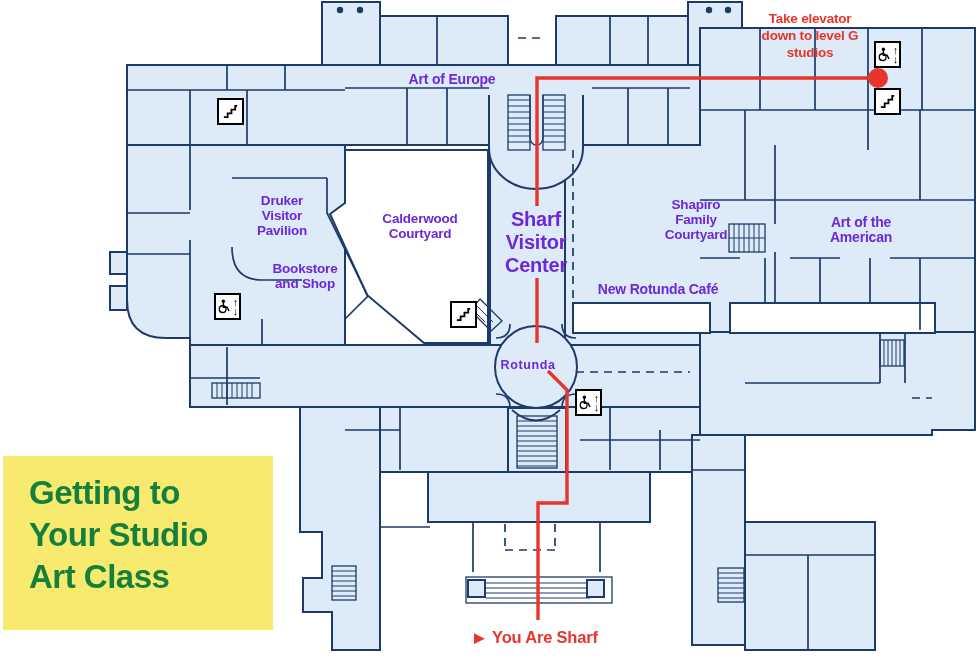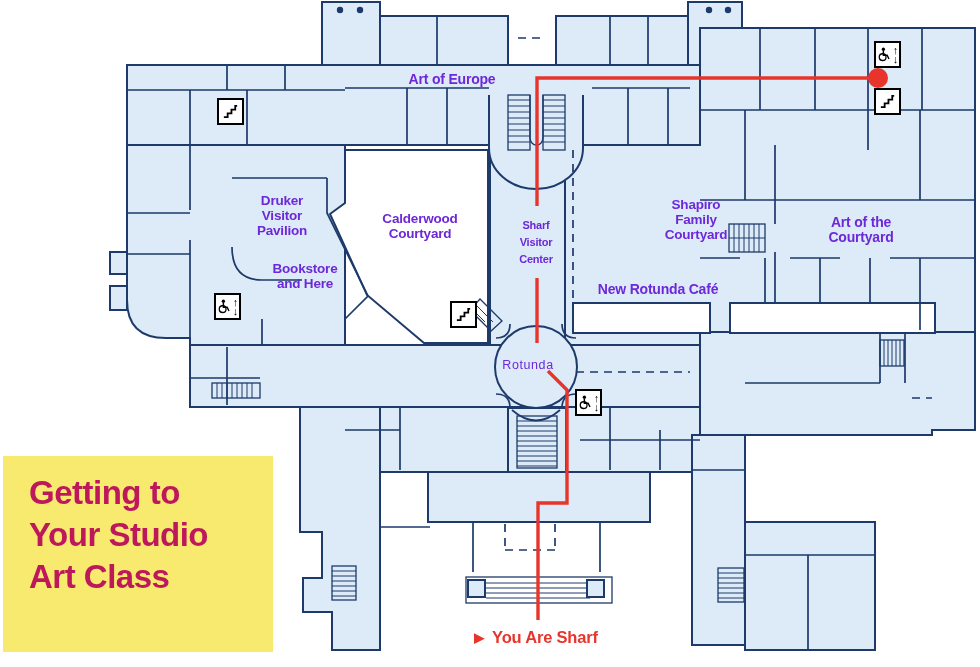--- a/index.html
+++ b/index.html
@@ -22,36 +22,36 @@
   .gl{stroke:var(--wall);stroke-width:1;fill:none}
   .gl2{stroke:var(--wall);stroke-width:1.3;fill:none}
   .rt{stroke:var(--route_red);stroke-width:3.4;fill:none}
   .dot{fill:var(--route_red)}
   .nd{fill:var(--wall)}
   
   .lbl{position:absolute;transform:translate(-50%,-50%);text-align:center;
        white-space:pre-line;color:#6d28d9;font-weight:bold;font-size:13.5px;
        line-height:15px;letter-spacing:-.2px;z-index:3}
   .lbl.big{font-size:14px}
-  .lbl.sharf{font-size:11px;line-height:17px}
-  .lbl.thin{font-weight:normal;font-size:12.5px;letter-spacing:.6px}
+  .lbl.sharf{font-size:20px;line-height:23px}
+  .lbl.thin{font-weight:bold;font-size:12.5px;letter-spacing:.6px}
   .lbl.red{color:var(--route_red)}
   .lbl.yah{font-size:16.5px;letter-spacing:-.2px;white-space:nowrap;display:flex;gap:8px;align-items:center}
   .lbl.hunt{font-size:13.5px;white-space:nowrap}
   .lbl.note{font-size:13.5px;line-height:17px}
   
   .icon-box{position:absolute;width:27px;height:27px;background:#fff;
             border:2px solid #000;z-index:2;display:flex;align-items:center;
             justify-content:center;gap:1px}
   .arrows{display:flex;flex-direction:column;font-size:11px;line-height:9px;
           font-weight:bold;color:#000}
   
-  .title-card{position:absolute;left:3px;top:456px;width:270px;height:196px;
+  .title-card{position:absolute;left:3px;top:456px;width:270px;height:174px;
               background:var(--title_card_yellow);z-index:4;
-              padding:16px 0 0 26px;color:#be185d;font-weight:bold;
+              padding:16px 0 0 26px;color:#15803d;font-weight:bold;
               font-size:33px;line-height:42px;letter-spacing:-.5px;white-space:pre-line}
 </style>
 </head>
 <body>
 
 <div class="stage">
 
   <svg class="plan" width="980" height="667" viewBox="0 0 980 667">
 
     <g>
@@ -221,26 +221,29 @@
 Visitor
 Pavilion</div>
   <div class="lbl" style="left:420px;top:226px">Calderwood
 Courtyard</div>
   <div class="lbl sharf" style="left:536px;top:242px">Sharf
 Visitor
 Center</div>
   <div class="lbl" style="left:696px;top:219px">Shapiro
 Family
 Courtyard</div>
-  <div class="lbl big" style="left:861px;top:230px">Art of the Courtyard</div>
+  <div class="lbl big" style="left:861px;top:230px">Art of the American</div>
   <div class="lbl" style="left:305px;top:276px">Bookstore
-and Here</div>
+and Shop</div>
   <div class="lbl big" style="left:658px;top:289px">New Rotunda Café</div>
   <div class="lbl thin" style="left:528px;top:365px">Rotunda</div>
 
+  <div class="lbl red note" style="left:810px;top:35px">Take elevator
+down to level G
+studios</div>
   <div class="lbl red yah" style="left:536px;top:637px">
     <span style="font-size:13px">▶</span>
     <span>You Are Sharf</span>
   </div>
 
   <div class="title-card">Getting to
 Your Studio
 Art Class</div>
 
 </div>

